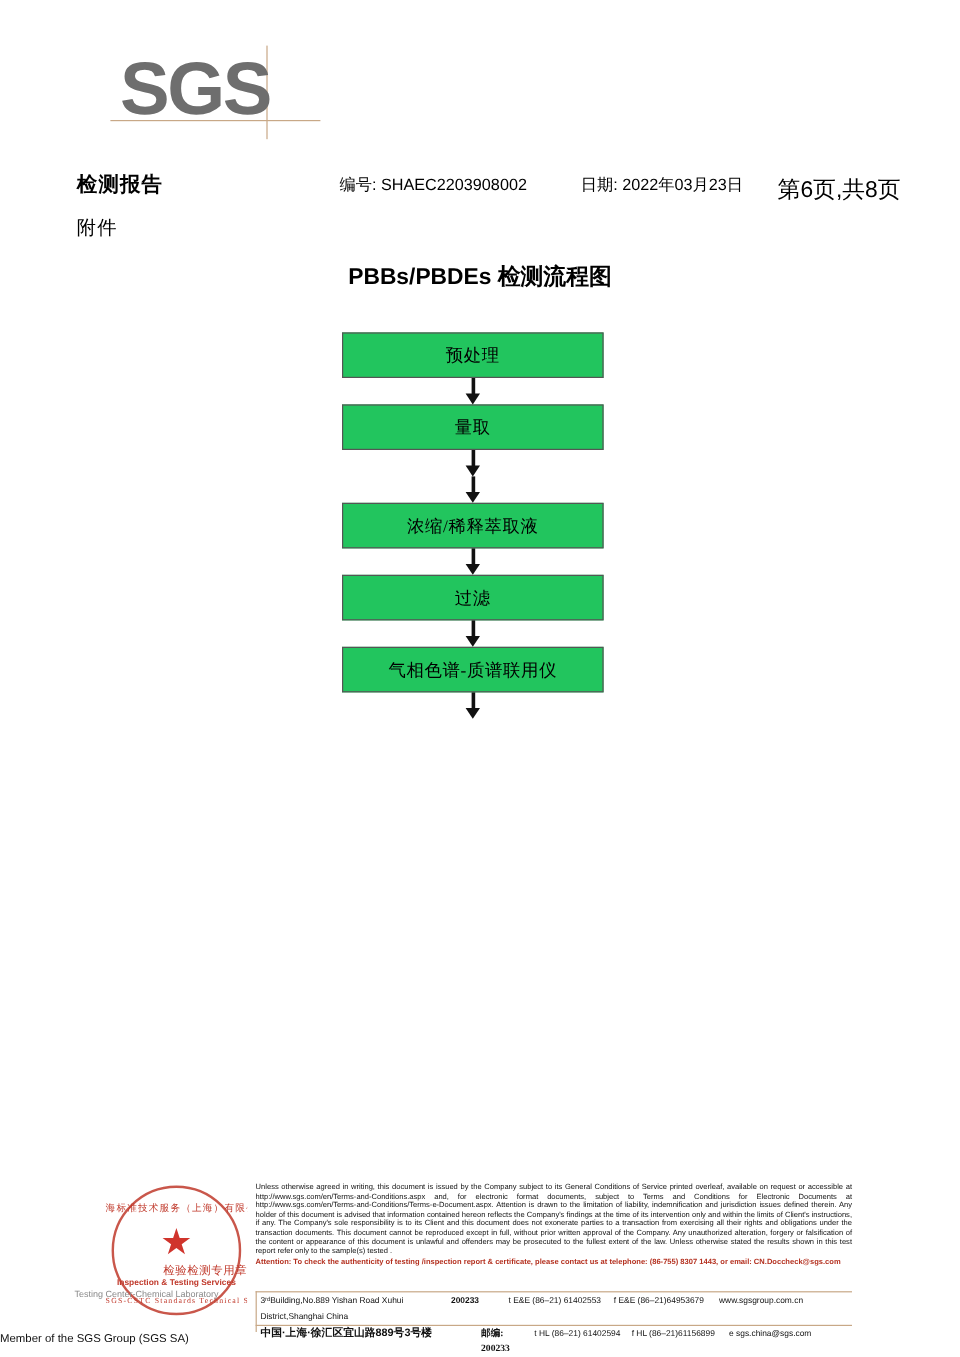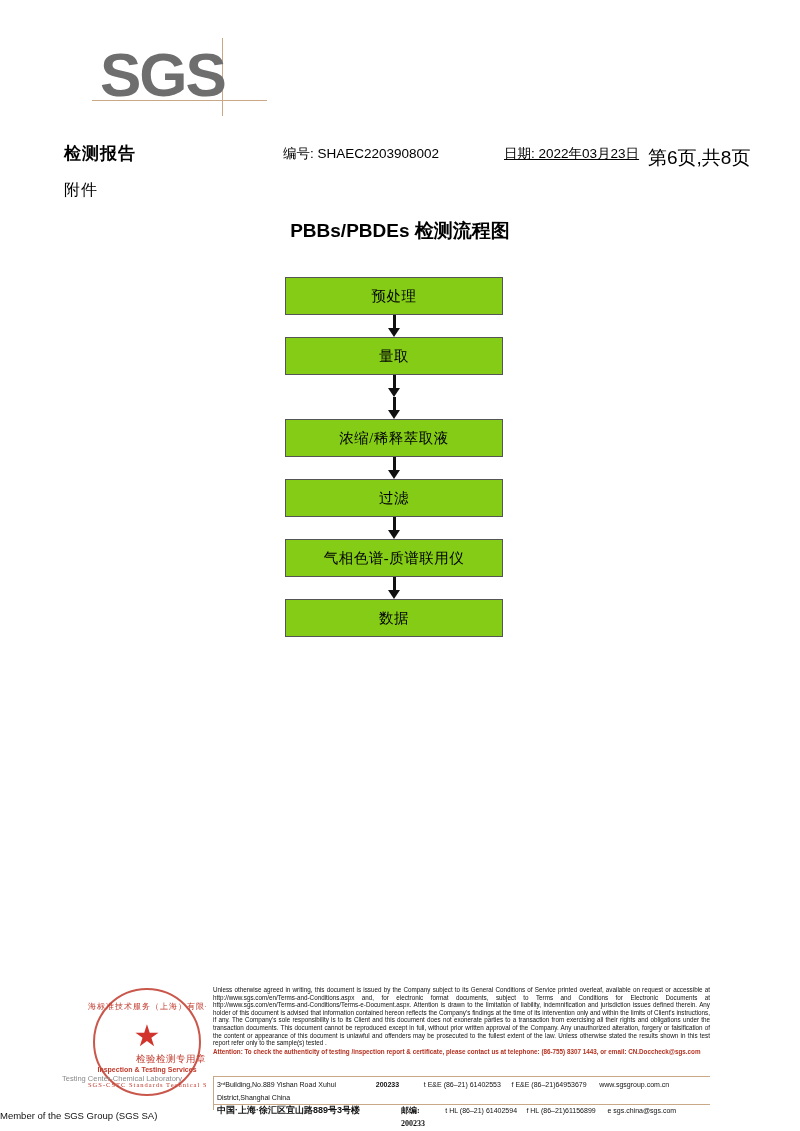--- a/index.html
+++ b/index.html
@@ -73,26 +73,25 @@
   .hdr-no {
     position: absolute;
     left: 219px;
     top: 3px;
     font-size: 13.5px;
     font-family: "Liberation Sans", sans-serif;
     white-space: nowrap;
   }
   .hdr-date {
     position: absolute;
-    left: 440px;
+    left: 420px;
     top: 3px;
     font-size: 13.5px;
     font-family: "Liberation Sans", sans-serif;
     white-space: nowrap;
-    text-decoration: underline;
   }
   .hdr-page {
     position: absolute;
     left: 584px;
     top: 3px;
     font-size: 19px;
     font-family: "Liberation Sans", sans-serif;
     white-space: nowrap;
   }
   .doc-subheader {
@@ -117,21 +116,21 @@
   .flow-wrap {
     position: absolute;
     left: 285px;
     top: 277px;
     width: 218px;
   }
   .flow-node {
     width: 218px;
     height: 38px;
     border: 1px solid #555555;
-    background: #84cc16;
+    background: #22c55e;
     display: flex;
     align-items: center;
     justify-content: center;
     font-size: 14.5px;
     letter-spacing: 0.5px;
   }
   .flow-arrow {
     width: 218px;
     height: 22px;
     position: relative;
@@ -366,23 +365,20 @@
   </div>
 
   <div class="flow-node">
     <span>气相色谱-质谱联用仪</span>
   </div>
   <div class="flow-arrow">
     <div class="shaft"></div>
     <div class="head"></div>
   </div>
 
-  <div class="flow-node">
-    <span>数据</span>
-  </div>
 
 </div>
 
 <div class="seal">
   <div class="seal-ring"></div>
   <div class="seal-arc-top">海标准技术服务（上海）有限公司</div>
   <div class="seal-star">★</div>
   <div class="seal-cn">检验检测专用章</div>
   <div class="seal-en">Inspection &amp; Testing Services</div>
   <div class="seal-arc-bottom">SGS-CSTC Standards Technical Services</div>

